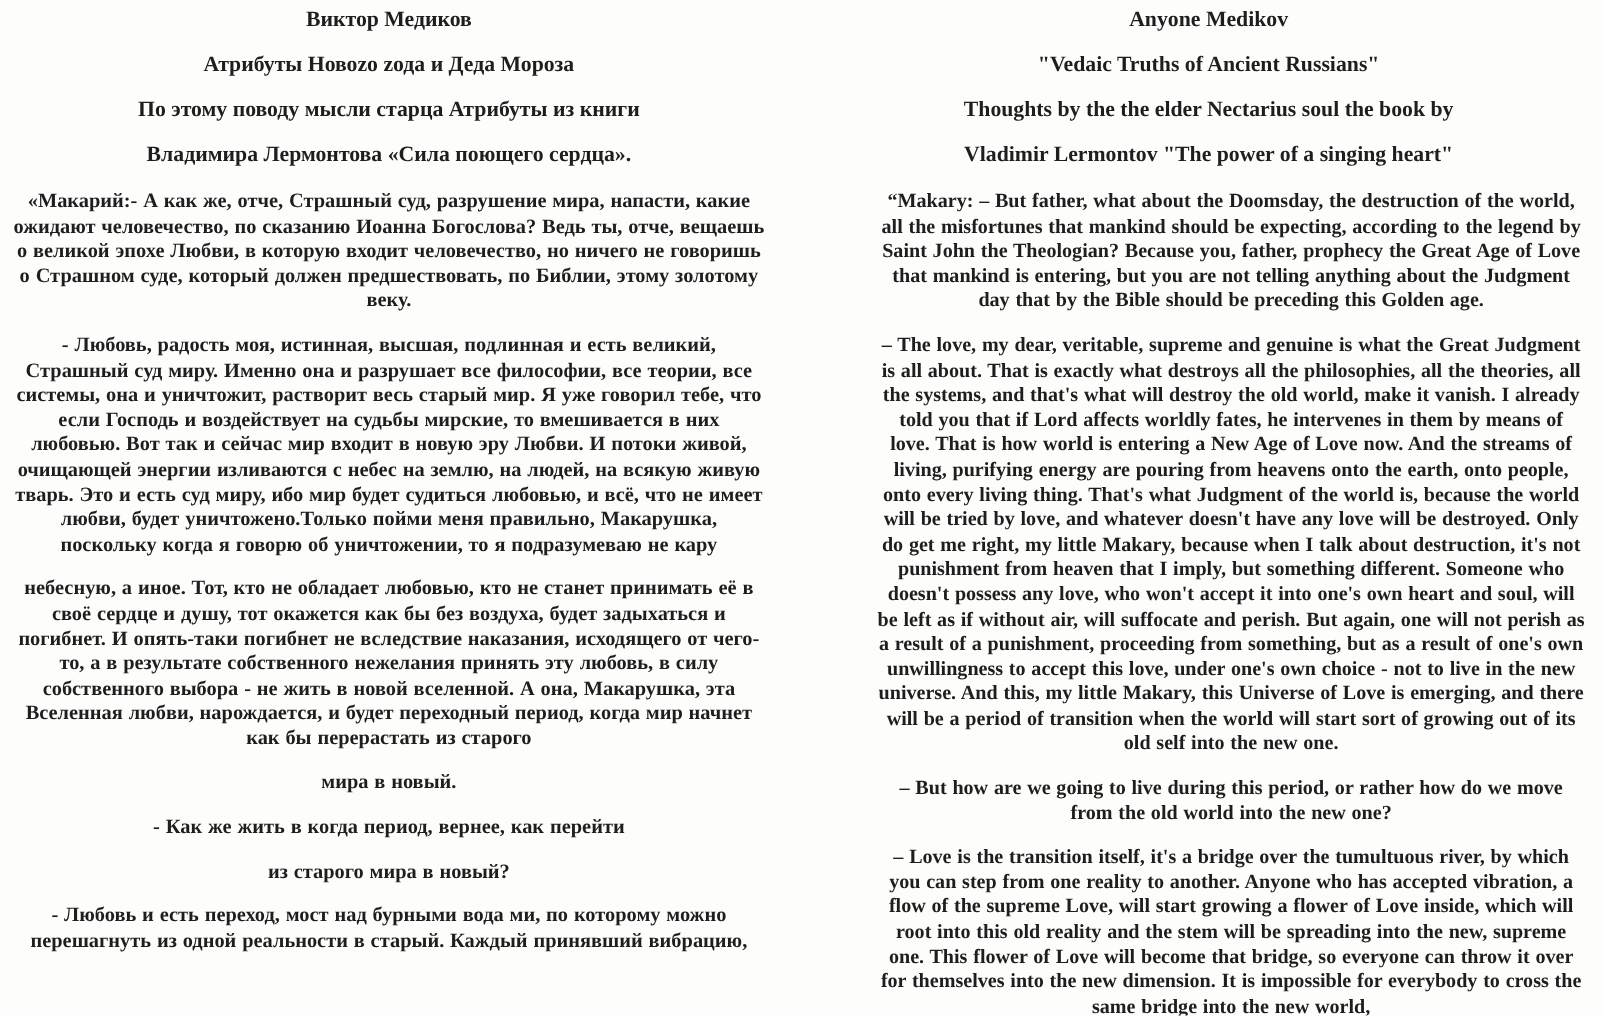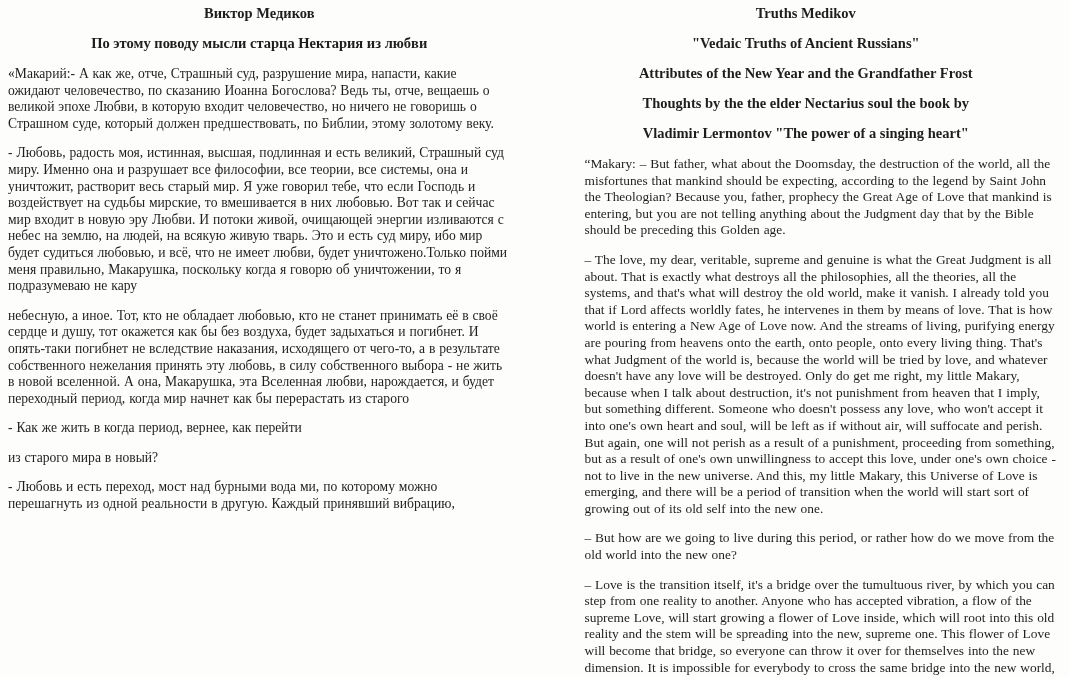--- a/index.html
+++ b/index.html
@@ -34,53 +34,56 @@
     text-align: center;
     font-weight: 700;
     font-size: 14.5px;
     line-height: 15px;
     margin: 0 0 15px 0;
   }
   .para {
     font-size: 13.6px;
     line-height: 16.6px;
     margin: 0 0 13px 0;
-    text-align: left;
+    text-align: center;
     word-spacing: 0.5px;
+    font-weight: bold;
   }
   .col-en .para {
     font-size: 13.4px;
     margin-left: 30px;
   }
 </style>
 </head>
 <body>
 
 <div class="page">
 
   <div class="col col-ru" lang="ru">
     <div class="headings">
       <div class="heading">Виктор Медиков</div>
-      <div class="heading">По этому поводу мысли старца Нектария из любви</div>
+      <div class="heading">Атрибуты Новоzо zода и Деда Мороза</div>
+      <div class="heading">По этому поводу мысли старца Атрибуты из книги</div>
+      <div class="heading">Владимира Лермонтова «Сила поющего сердца».</div>
     </div>
     <div class="body-text">
       <p class="para">«Макарий:- А как же, отче, Страшный суд, разрушение мира, напасти, какие ожидают человечество, по сказанию Иоанна Богослова? Ведь ты, отче, вещаешь о великой эпохе Любви, в которую входит человечество, но ничего не говоришь о Страшном суде, который должен предшествовать, по Библии, этому золотому веку.</p>
       <p class="para">- Любовь, радость моя, истинная, высшая, подлинная и есть великий, Страшный суд миру. Именно она и разрушает все философии, все теории, все системы, она и уничтожит, растворит весь старый мир. Я уже говорил тебе, что если Господь и воздействует на судьбы мирские, то вмешивается в них любовью. Вот так и сейчас мир входит в новую эру Любви. И потоки живой, очищающей энергии изливаются с небес на землю, на людей, на всякую живую тварь. Это и есть суд миру, ибо мир будет судиться любовью, и всё, что не имеет любви, будет уничтожено.Только пойми меня правильно, Макарушка, поскольку когда я говорю об уничтожении, то я подразумеваю не кару</p>
       <p class="para">небесную, а иное. Тот, кто не обладает любовью, кто не станет принимать её в своё сердце и душу, тот окажется как бы без воздуха, будет задыхаться и погибнет. И опять-таки погибнет не вследствие наказания, исходящего от чего-то, а в результате собственного нежелания принять эту любовь, в силу собственного выбора - не жить в новой вселенной. А она, Макарушка, эта Вселенная любви, нарождается, и будет переходный период, когда мир начнет как бы перерастать из старого</p>
+      <p class="para">мира в новый.</p>
       <p class="para">- Как же жить в когда период, вернее, как перейти</p>
       <p class="para">из старого мира в новый?</p>
-      <p class="para">- Любовь и есть переход, мост над бурными вода ми, по которому можно перешагнуть из одной реальности в другую. Каждый принявший вибрацию,</p>
+      <p class="para">- Любовь и есть переход, мост над бурными вода ми, по которому можно перешагнуть из одной реальности в старый. Каждый принявший вибрацию,</p>
     </div>
   </div>
 
   <div class="col col-en" lang="en">
     <div class="headings">
-      <div class="heading">Truths Medikov</div>
+      <div class="heading">Anyone Medikov</div>
       <div class="heading">"Vedaic Truths of Ancient Russians"</div>
-      <div class="heading">Attributes of the New Year and the Grandfather Frost</div>
       <div class="heading">Thoughts by the the elder Nectarius soul the book by</div>
       <div class="heading">Vladimir Lermontov "The power of a singing heart"</div>
     </div>
     <div class="body-text">
       <p class="para">“Makary: – But father, what about the Doomsday, the destruction of the world, all the misfortunes that mankind should be expecting, according to the legend by Saint John the Theologian? Because you, father, prophecy the Great Age of Love that mankind is entering, but you are not telling anything about the Judgment day that by the Bible should be preceding this Golden age.</p>
       <p class="para">– The love, my dear, veritable, supreme and genuine is what the Great Judgment is all about. That is exactly what destroys all the philosophies, all the theories, all the systems, and that's what will destroy the old world, make it vanish. I already told you that if Lord affects worldly fates, he intervenes in them by means of love. That is how world is entering a New Age of Love now. And the streams of living, purifying energy are pouring from heavens onto the earth, onto people, onto every living thing. That's what Judgment of the world is, because the world will be tried by love, and whatever doesn't have any love will be destroyed. Only do get me right, my little Makary, because when I talk about destruction, it's not punishment from heaven that I imply, but something different. Someone who doesn't possess any love, who won't accept it into one's own heart and soul, will be left as if without air, will suffocate and perish. But again, one will not perish as a result of a punishment, proceeding from something, but as a result of one's own unwillingness to accept this love, under one's own choice - not to live in the new universe. And this, my little Makary, this Universe of Love is emerging, and there will be a period of transition when the world will start sort of growing out of its old self into the new one.</p>
       <p class="para">– But how are we going to live during this period, or rather how do we move from the old world into the new one?</p>
       <p class="para">– Love is the transition itself, it's a bridge over the tumultuous river, by which you can step from one reality to another. Anyone who has accepted vibration, a flow of the supreme Love, will start growing a flower of Love inside, which will root into this old reality and the stem will be spreading into the new, supreme one. This flower of Love will become that bridge, so everyone can throw it over for themselves into the new dimension. It is impossible for everybody to cross the same bridge into the new world,</p>
     </div>
   </div>

